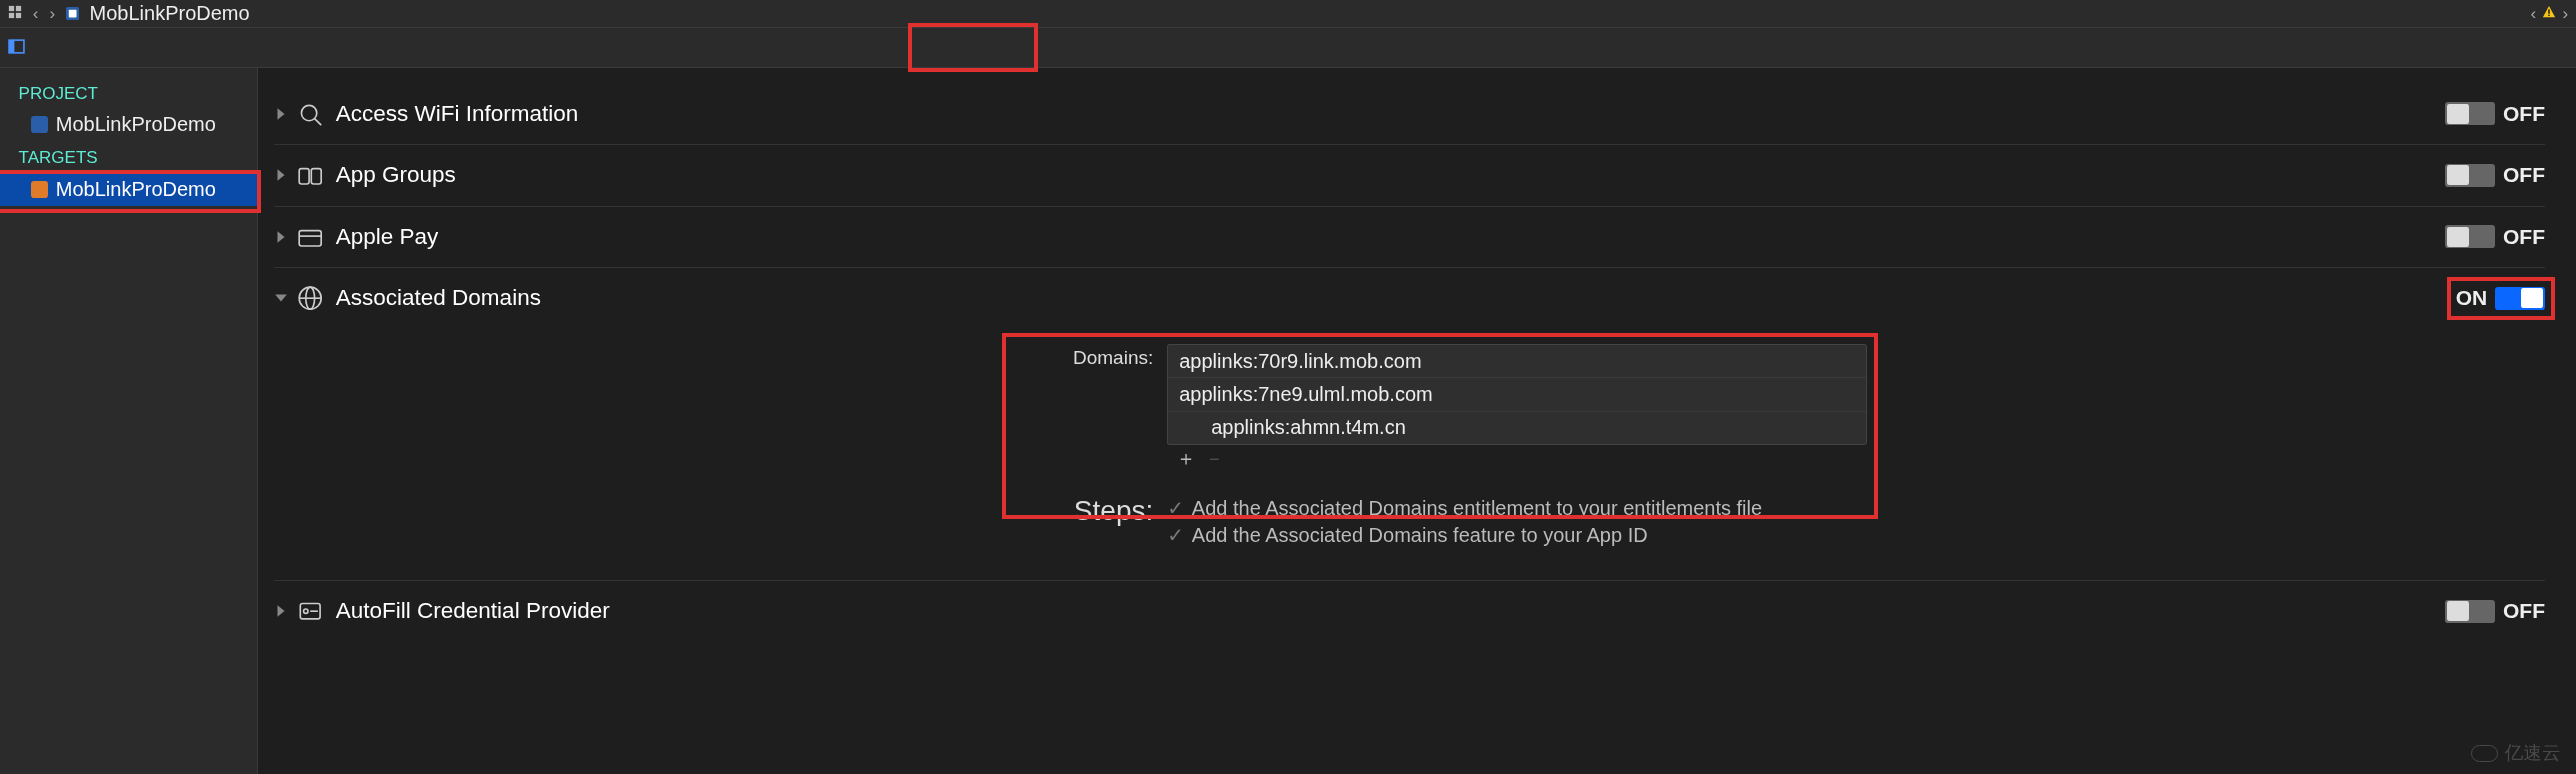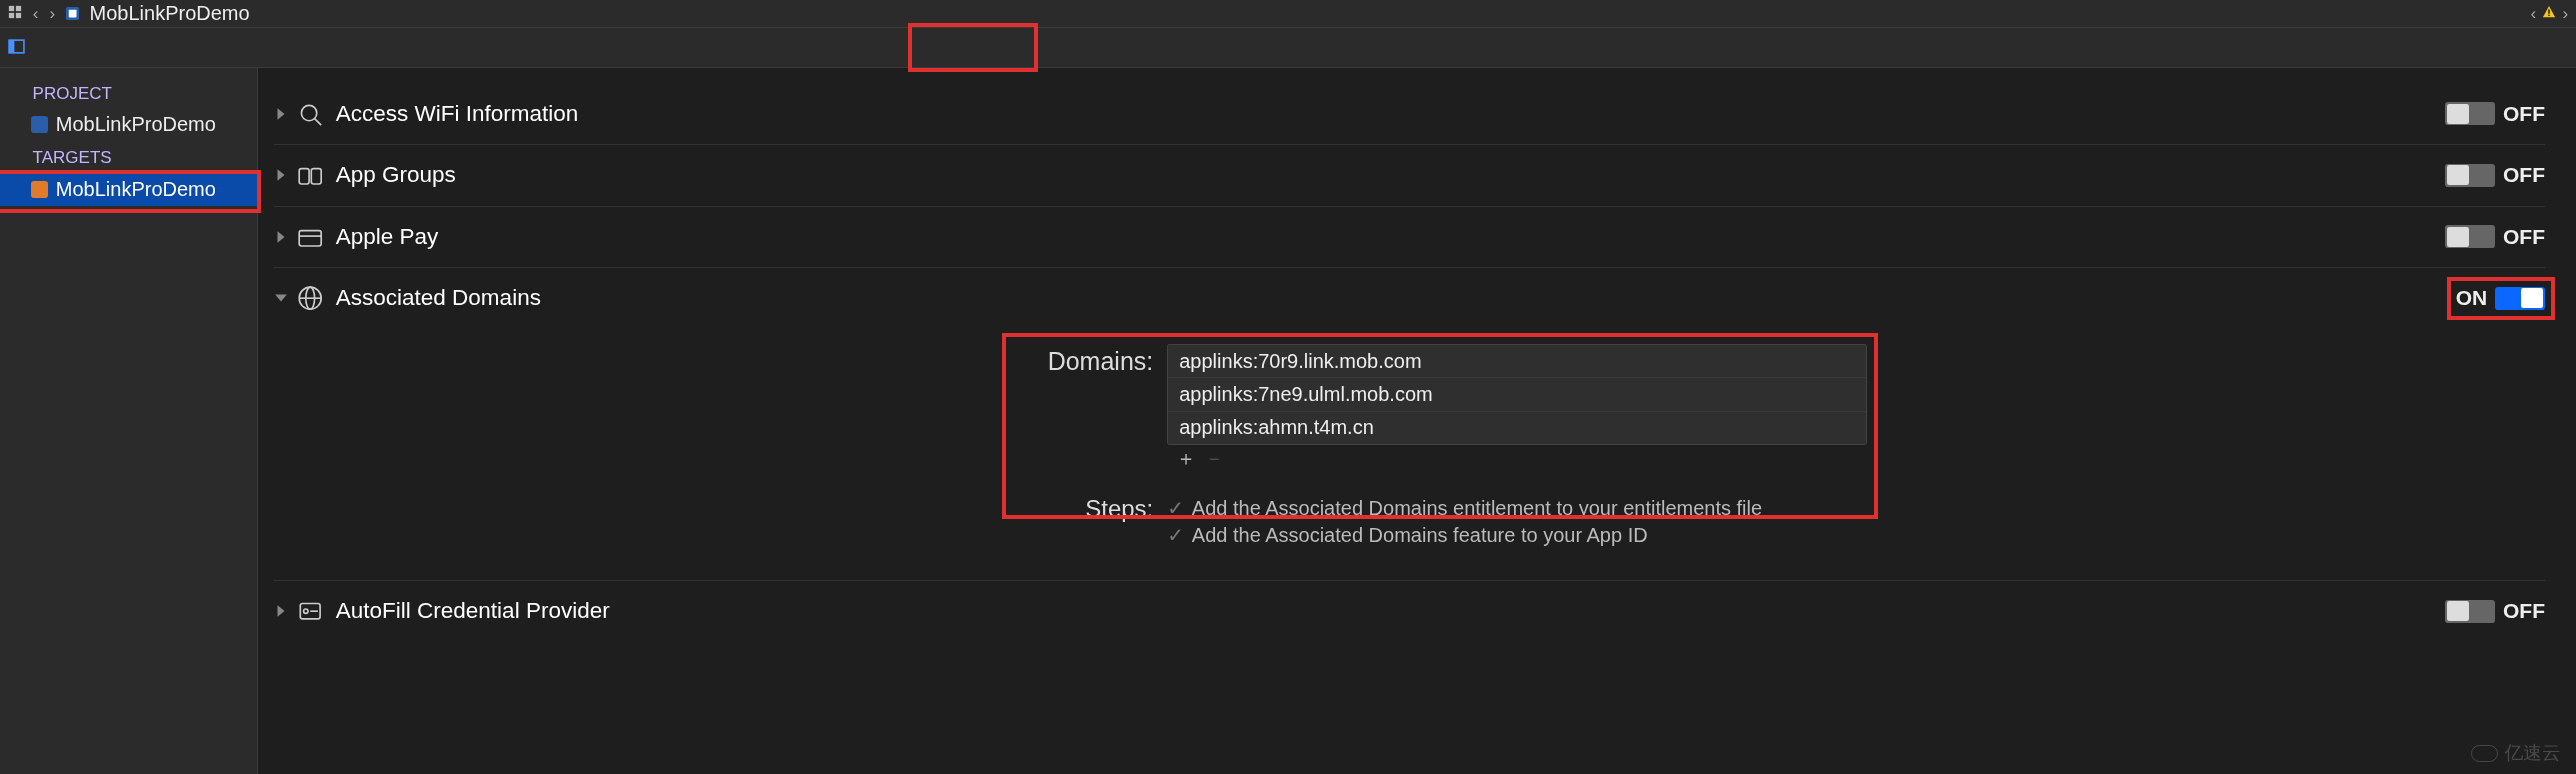--- a/index.html
+++ b/index.html
@@ -19,21 +19,21 @@
   
   .secondbar { height: 40px; background: #2b2b2b; display: flex; align-items: center; border-bottom: 0.8px solid #3a3a3a; position: relative; }
   .secondbar .panel-toggle { margin-left: 7.8px; }
   .secondbar .tabs { position: absolute; left: 50%; transform: translateX(-50%); display: flex; gap: 37px; align-items: center; height: 100%; }
   .tab { font-size: 21px; color: #ccc; cursor: pointer; padding: 4.7px 3.1px; }
   .tab.active { color: #4a90ff; }
 
   
   .main { display: flex; height: calc(100% - 68px); }
   .sidebar { width: 258px; background: #2b2b2b; border-right: 0.8px solid #3a3a3a; padding-top: 7.8px; }
-  .sidebar .section-label { font-size: 17px; color: #c4b5fd; padding: 7.8px 18.6px 4.7px; margin-left: 14px; }
+  .sidebar .section-label { font-size: 17px; color: #5eead4; padding: 7.8px 18.6px 4.7px; }
   .sidebar .item { display: flex; align-items: center; gap: 7.8px; font-size: 20px; color: #eee; padding: 4.7px 18.6px 4.7px 31px; cursor: pointer; }
   .sidebar .item.selected { background: #0a4aa8; color: #fff; }
   .sidebar .app-icon { width: 17px; height: 17px; border-radius: 3.1px; background: #2a5ea8; display: inline-flex; align-items: center; justify-content: center; }
   .sidebar .target-icon { width: 17px; height: 17px; border-radius: 3.1px; background: #e07b2a; display: inline-flex; align-items: center; justify-content: center; }
   .sidebar .target-icon.grey { background: #555; }
 
   
   .content { flex: 1; overflow-y: auto; padding: 15.5px 31px 15.5px 15.5px; }
   .content::-webkit-scrollbar { width: 6.2px; }
   .content::-webkit-scrollbar-thumb { background: #555; border-radius: 3.1px; }
@@ -47,31 +47,31 @@
   .toggle { display: flex; align-items: center; gap: 7.8px; justify-content: flex-end; }
   .toggle-label { font-size: 21px; font-weight: 600; color: #eee; }
   .switch { width: 50px; height: 23px; background: #666; border-radius: 3.1px; position: relative; cursor: pointer; }
   .switch .knob { position: absolute; top: 1.6px; width: 22px; height: 20px; background: #ddd; border-radius: 2.3px; }
   .switch.off .knob { left: 1.6px; }
   .switch.on { background: #0a67ff; }
   .switch.on .knob { right: 1.6px; background: #fff; }
 
   .assoc-body { padding: 15.5px 0 31px 62px; border-bottom: 0.8px solid #333; }
   .domains-block { display: flex; align-items: flex-start; gap: 14px; max-width: 854px; margin: 0 auto; }
-  .domains-label { font-size: 25px; color: #ddd; text-align: right; min-width: 140px; padding-top: 3.1px; }
+  .domains-label { font-size: 19px; color: #ddd; text-align: right; min-width: 140px; padding-top: 3.1px; }
   .domains-list-wrap { flex: 1; }
   .domains-list { background: #2f2f2f; border: 0.8px solid #444; border-radius: 2.3px; }
   .domains-list .drow { padding: 4.7px 11px; font-size: 20px; color: #eee; border-bottom: 0.8px solid #3a3a3a; }
-  .domains-list .drow:last-child { border-bottom: none; }
+  .domains-list .drow:last-child { border-bottom: none; margin-left: 32px; }
   .domains-controls { display: flex; gap: 6.2px; padding: 4.7px 7.8px; }
   .domains-controls .ctl { width: 22px; height: 17px; display: inline-flex; align-items: center; justify-content: center; font-size: 20px; color: #bbb; cursor: pointer; }
   .domains-controls .ctl.disabled { color: #555; cursor: default; }
 
   .steps-block { display: flex; align-items: flex-start; gap: 14px; max-width: 854px; margin: 23px auto 0; }
-  .steps-label { font-size: 24px; color: #ddd; text-align: right; min-width: 140px; }
+  .steps-label { font-size: 28px; color: #ddd; text-align: right; min-width: 140px; }
   .steps-list { flex: 1; font-size: 20px; color: #bbb; }
   .steps-list .step { display: flex; align-items: center; gap: 7.8px; padding: 1.6px 0; }
   .steps-list .check { color: #777; }
 
   .watermark { position: fixed; right: 15.5px; bottom: 7.8px; opacity: .25; font-size: 18.6px; color: #ccc; display: flex; align-items: center; gap: 7px; pointer-events: none; }
   .watermark .cloud { width: 26.4px; height: 17px; border: 1.6px solid #ccc; border-radius: 11px; }
 
   
   .hl { position: absolute; border: 4.7px solid #e03030; pointer-events: none; }
 </style>

